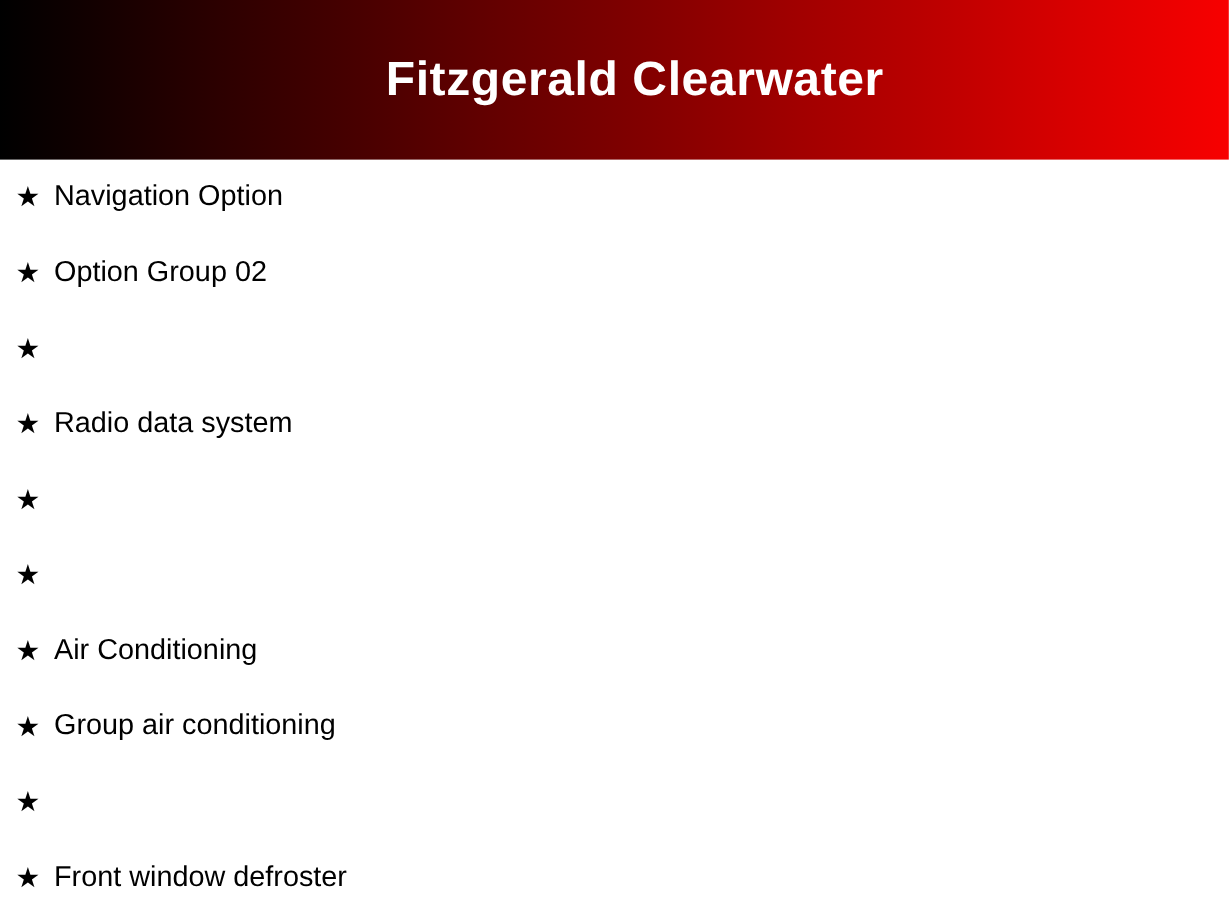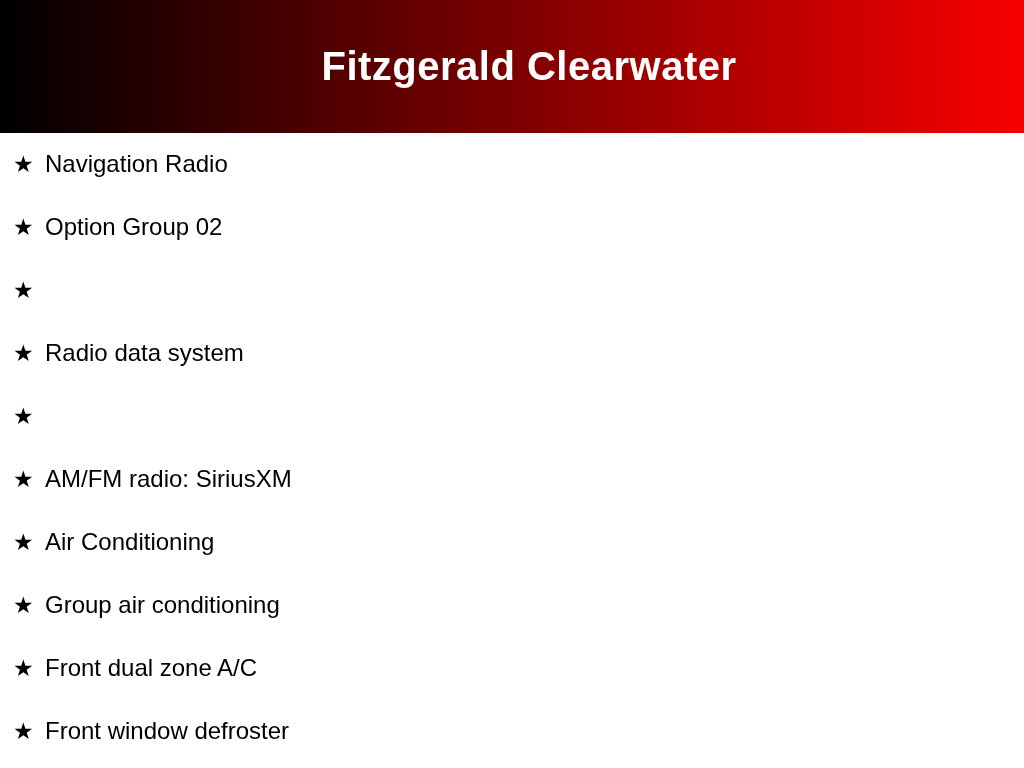--- a/index.html
+++ b/index.html
@@ -65,50 +65,48 @@
 <body>
 
 <div class="slide" style="--grad-start: #000000; --grad-end: #fc0000; --title-color: #ffffff; --text-color: #000000;">
   <header class="header">
     <h1>Fitzgerald Clearwater</h1>
   </header>
   <main class="features-list">
 
   <div class="list-item">
         <span class="star">★</span>
-        <span class="item-label">Navigation Radio</span>
+        <span class="item-label">Navigation Option</span>
       </div>
       <div class="list-item">
         <span class="star">★</span>
         <span class="item-label">Option Group 02</span>
       </div>
       <div class="list-item">
         <span class="star">★</span>
       </div>
       <div class="list-item">
         <span class="star">★</span>
         <span class="item-label">Radio data system</span>
       </div>
       <div class="list-item">
         <span class="star">★</span>
       </div>
       <div class="list-item">
         <span class="star">★</span>
-        <span class="item-label">AM/FM radio: SiriusXM</span>
       </div>
       <div class="list-item">
         <span class="star">★</span>
         <span class="item-label">Air Conditioning</span>
       </div>
       <div class="list-item">
         <span class="star">★</span>
         <span class="item-label">Group air conditioning</span>
       </div>
       <div class="list-item">
         <span class="star">★</span>
-        <span class="item-label">Front dual zone A/C</span>
       </div>
       <div class="list-item">
         <span class="star">★</span>
         <span class="item-label">Front window defroster</span>
       </div>
     </main>
 </div>
 
 </body></html>

